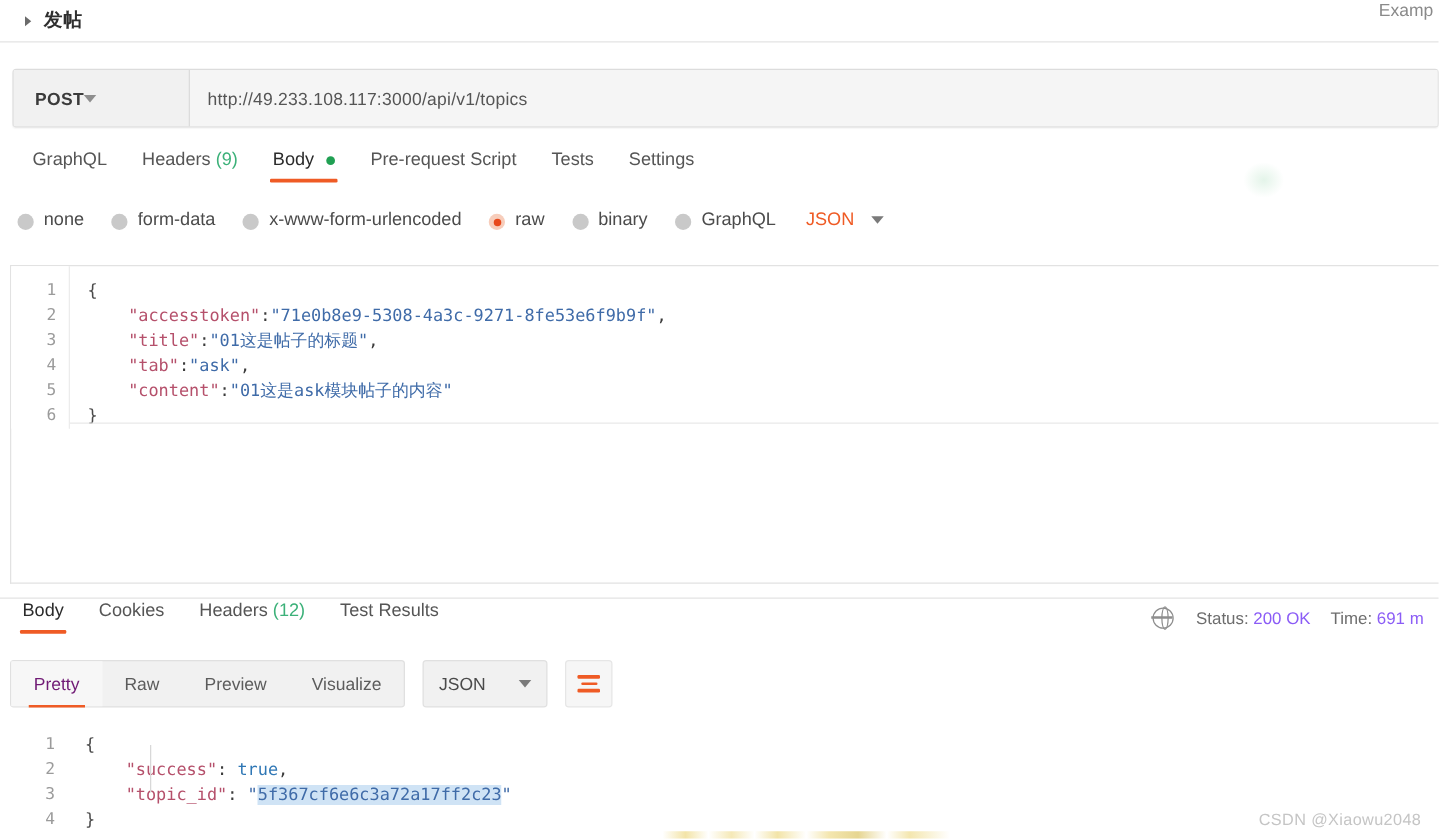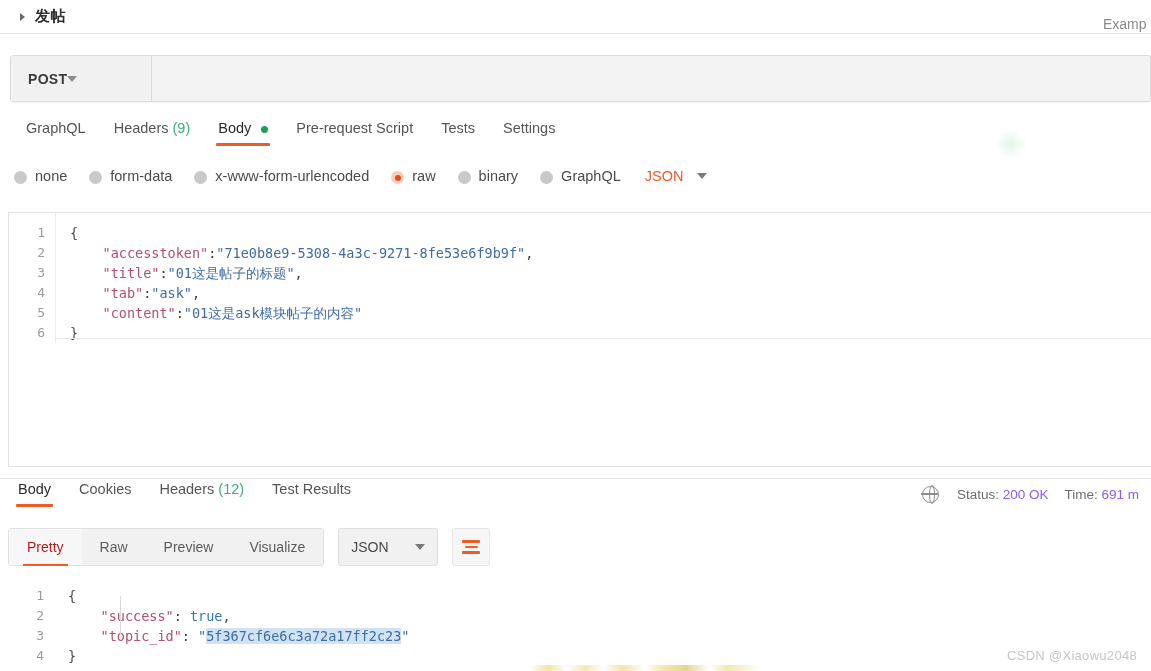--- a/index.html
+++ b/index.html
@@ -25,21 +25,21 @@
     border-left: 5px solid #6b6b6b;
     border-top: 4px solid transparent;
     border-bottom: 4px solid transparent;
     margin-right: 10px;
   }
   .topbar-title {
     font-size: 15px; color: #2f2f2f; font-weight: 700;
     letter-spacing: .5px;
   }
   .topbar-right {
-    position: absolute; right: 0px; top: 16px;
+    position: absolute; right: 0px; top: 0;
     font-size: 14px; color: #8a8a8a;
     white-space: nowrap;
     overflow: hidden;
     width: 48px;
   }
 
   
   .urlrow {
     position: absolute; top: 55px; left: 10px;
     width: 1141px; height: 47px;
@@ -187,21 +187,21 @@
   }
   .seg {
     display: flex; align-items: center;
     background: #f1f1f1; border: 1px solid #e0e0e0; border-radius: 3px;
     height: 38px;
   }
   .vtab {
     font-size: 14px; color: #5c5c5c; padding: 0 18px; line-height: 36px;
     cursor: pointer; position: relative;
   }
-  .vtab.active { color: #b91c1c; background: #f7f7f7; }
+  .vtab.active { color: #701a75; background: #f7f7f7; }
   .vtab.active::after {
     content:""; position:absolute; left:14px; right:14px; bottom:-1px; height:2px;
     background:#ef5b25;
   }
   .fmt-select {
     display: flex; align-items: center; justify-content: space-between;
     width: 100px; height: 38px; margin-left: 14px; padding: 0 12px;
     background: #f1f1f1; border: 1px solid #e0e0e0; border-radius: 3px;
     cursor: pointer;
   }
@@ -249,20 +249,21 @@
     <div class="caret-right"></div>
     <div class="topbar-title">发帖</div>
     <div class="topbar-right">Examp</div>
   </div>
 
   <div class="urlrow">
     <div class="method">
       <span class="method-label">POST</span>
       <span class="caret-down"></span>
     </div>
+    <div class="urlfield">http://49.233.108.117:3000/api/v1/topics</div>
   </div>
 
   <div class="reqtabs">
     <div class="rtab">
       <span>GraphQL</span>
     </div>
     <div class="rtab">
       <span>Headers</span>
       <span class="cnt">(9)</span>
     </div>

